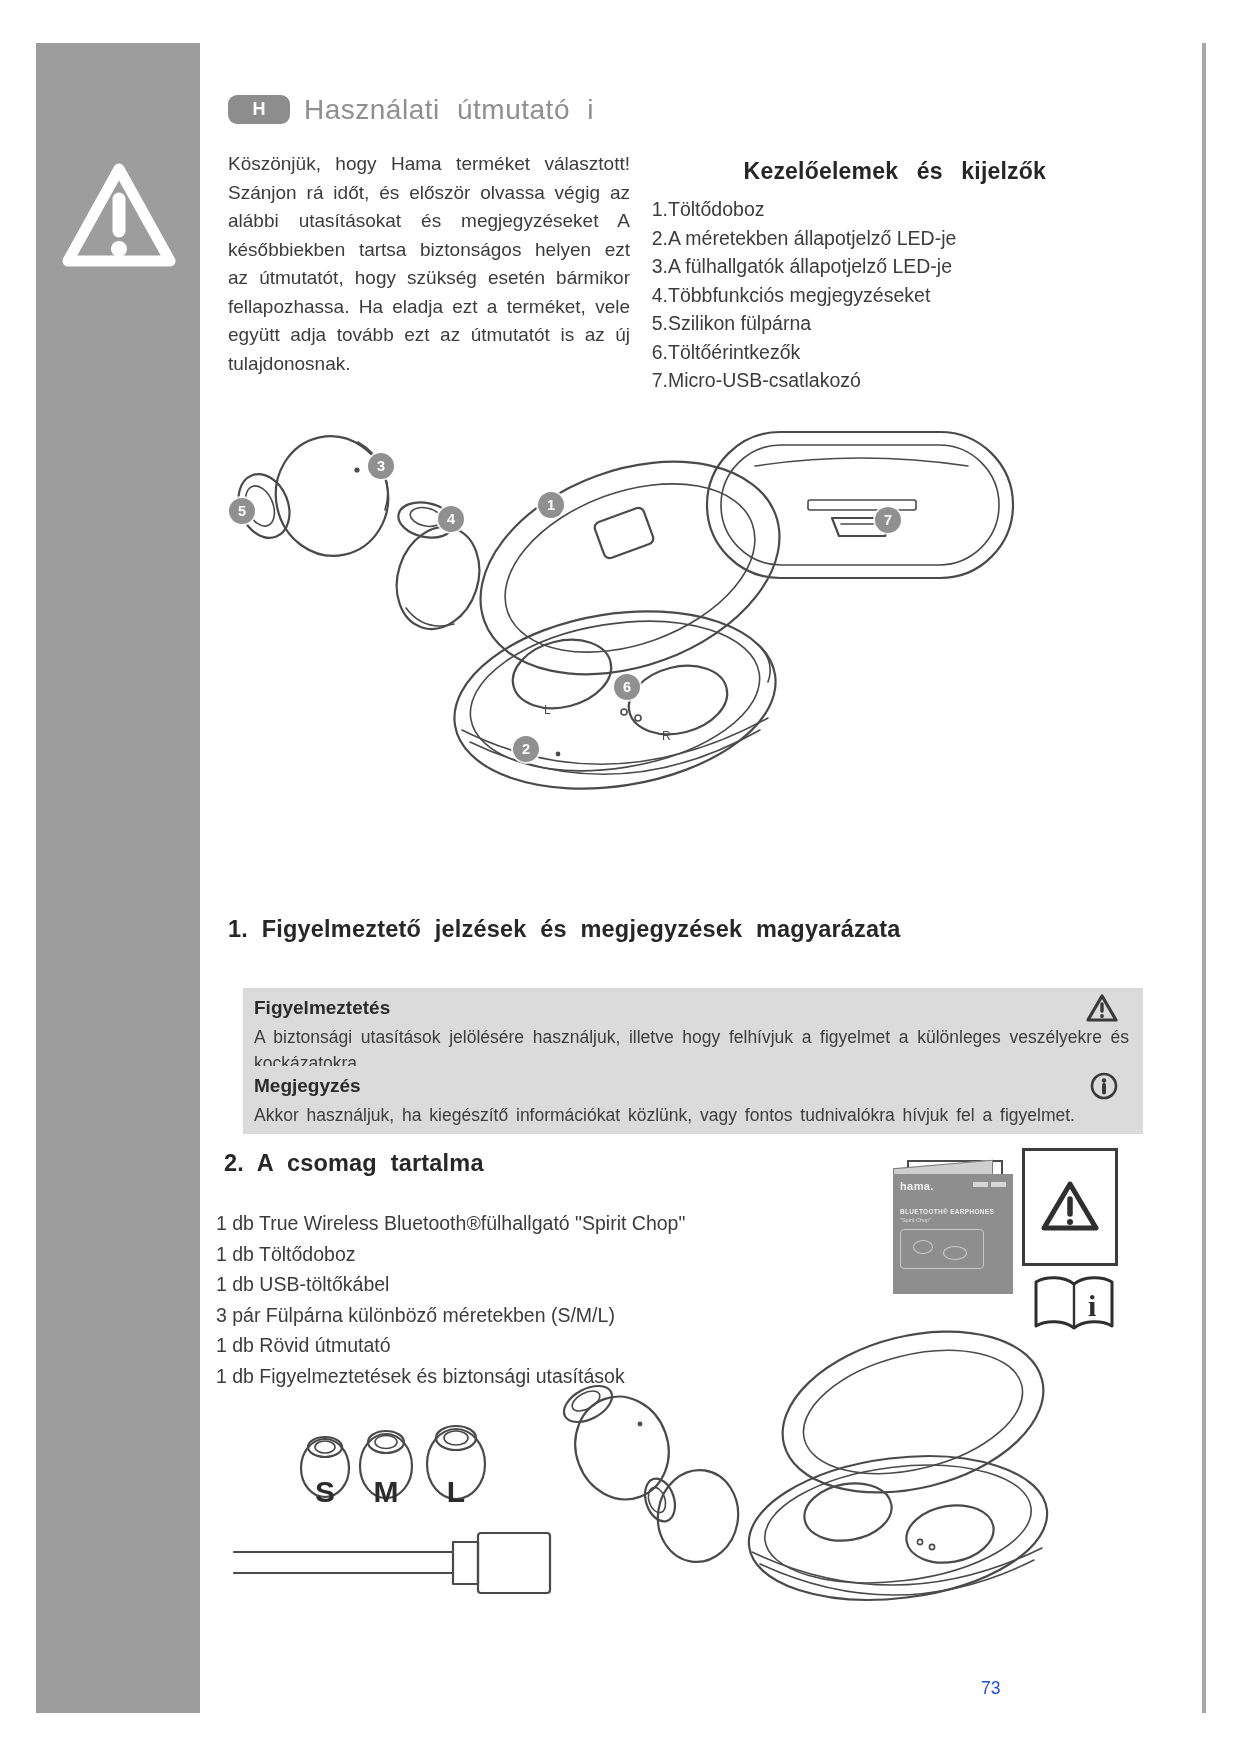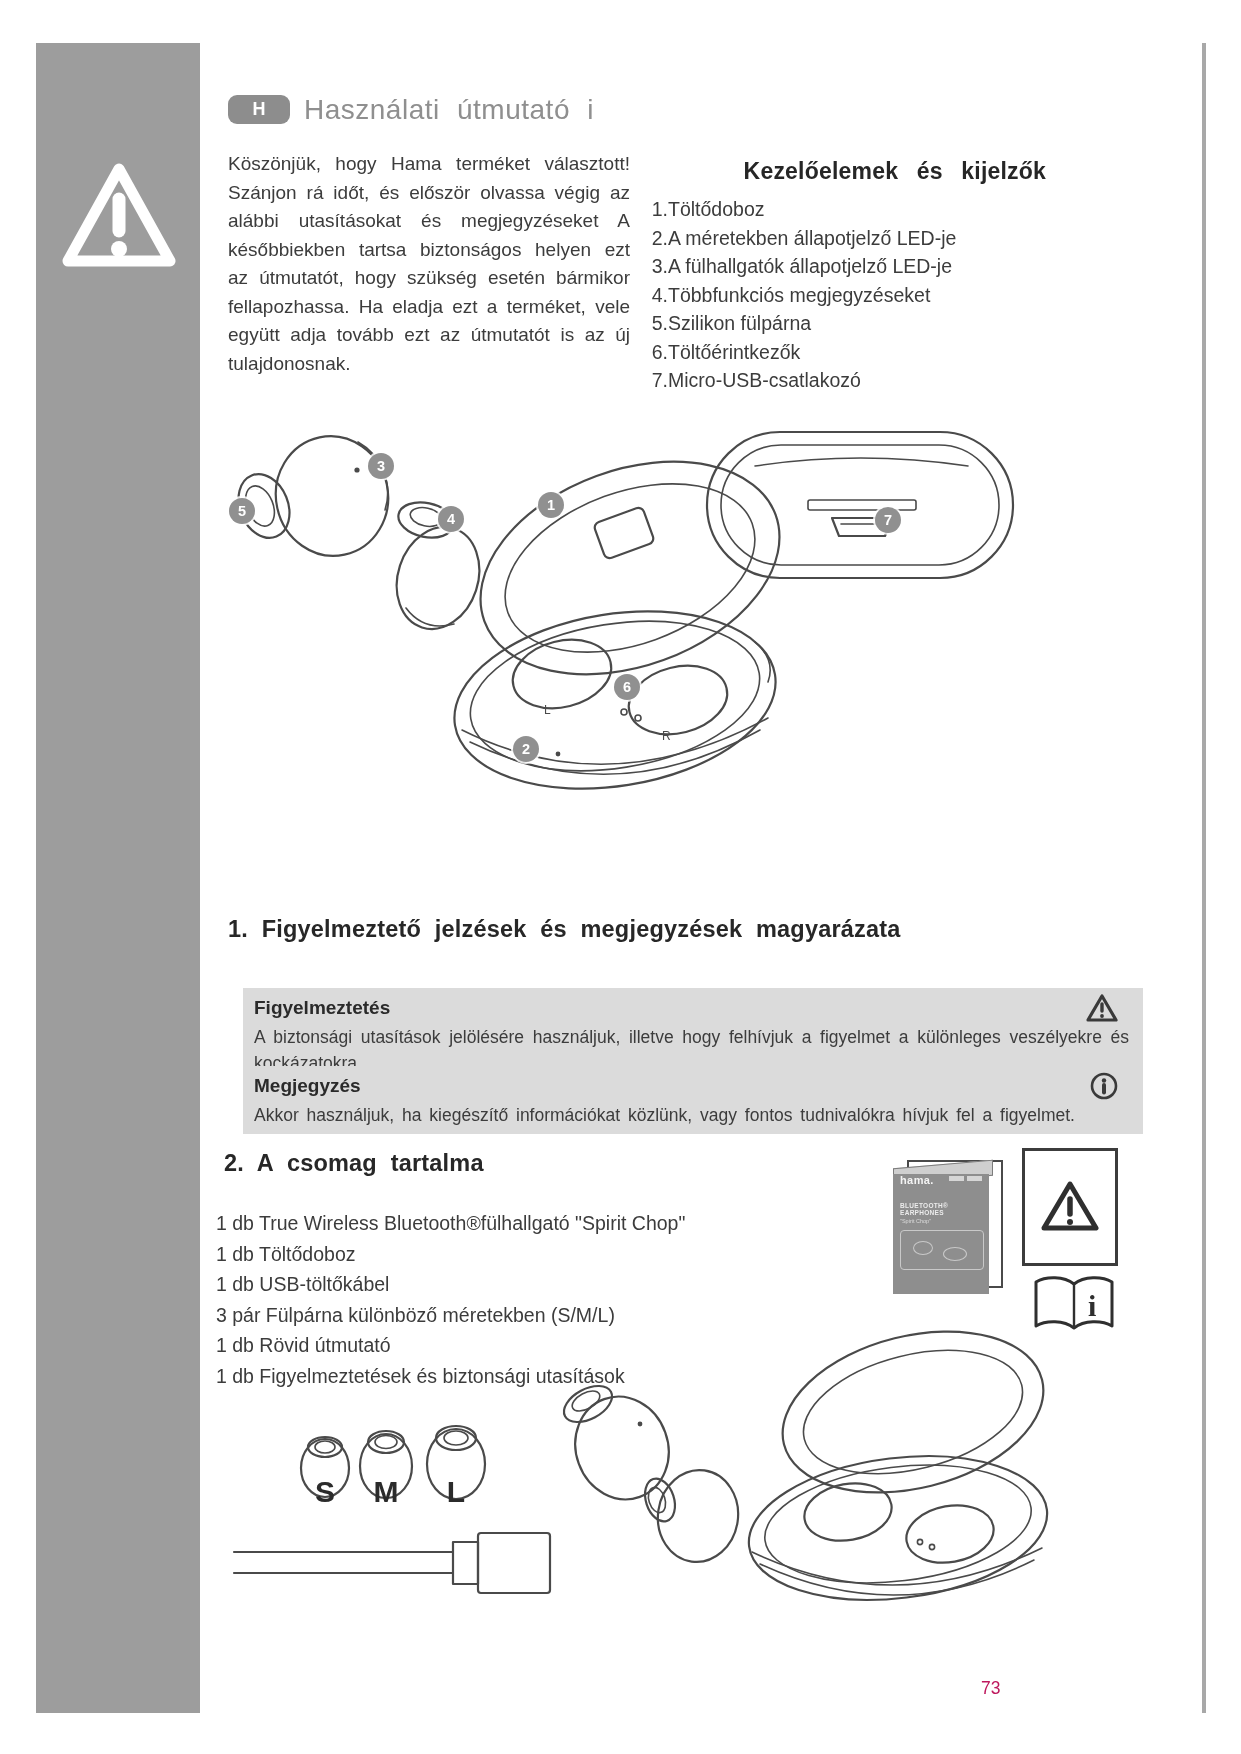--- a/index.html
+++ b/index.html
@@ -55,37 +55,37 @@
   #note-box { top: 1066px; height: 68px; }
   .graybox .box-title { font-size: 19px; font-weight: bold; color: #2a2a2a; }
   .graybox .box-body { margin-top: 5px; font-size: 17.5px; line-height: 26px; text-align: justify; word-spacing: 3px; color: #3c3c3c; }
   .box-icon { position: absolute; top: 5px; right: 24px; }
 
   .package-list { position: absolute; left: 216px; top: 1208px; width: 560px; font-size: 19.5px; line-height: 30.5px; color: #3c3c3c; }
 
   .booklet { position: absolute; left: 893px; top: 1160px; width: 112px; height: 136px; }
   .booklet .backpage { position: absolute; left: 14px; top: 0; width: 96px; height: 128px; background: #fff; border: 2px solid #4a4a4a; }
   .booklet .spine { position: absolute; left: 0; top: 4px; width: 100px; height: 16px; background: #cfcfcf; transform: skewY(-5deg); border: 1px solid #7c7c7c; }
-  .booklet .front { position: absolute; left: 0; top: 14px; width: 96px; height: 120px; background: #8e8e8e; padding: 0 7px; }
+  .booklet .front { position: absolute; left: 0; top: 14px; width: 120px; height: 120px; background: #8e8e8e; padding: 6px 7px; }
   .booklet .brandrow { display: flex; justify-content: space-between; align-items: flex-start; }
   .booklet .brand { color: #f4f4f4; font-weight: bold; font-size: 11px; letter-spacing: 0.4px; }
   .booklet .bars { display: flex; gap: 3px; }
   .booklet .bars i { display: block; width: 15px; height: 5px; background: #d6d6d6; margin-top: 2px; }
   .booklet .bars i + i { }
   .booklet .bktitle { margin-top: 16px; color: #ececec; font-weight: bold; font-size: 6.5px; letter-spacing: 0.3px; }
   .booklet .bksub { margin-top: 2px; color: #dcdcdc; font-size: 5.5px; }
   .booklet .sketch { margin-top: 6px; width: 84px; height: 40px; border: 1px solid #c9c9c9; border-radius: 4px; position: relative; }
   .booklet .sketch i { position: absolute; border: 1px solid #c9c9c9; border-radius: 50%; }
   .booklet .sketch i.e1 { left: 12px; top: 10px; width: 20px; height: 14px; }
   .booklet .sketch i.e2 { left: 42px; top: 16px; width: 24px; height: 14px; }
 
   .warnpage { position: absolute; left: 1022px; top: 1148px; width: 96px; height: 118px; background: #fff; border: 3px solid #3c3c3c; display: flex; align-items: center; justify-content: center; }
   .bookicon { position: absolute; left: 1032px; top: 1272px; }
 
-  .page-number { position: absolute; left: 981px; top: 1678px; font-size: 17.5px; color: #be185d; }
+  .page-number { position: absolute; left: 981px; top: 1678px; font-size: 17.5px; color: #1d4ed8; }
 </style>
 </head>
 <body>
 
 <div class="page">
 
   <div class="sidebar">
     <svg class="sidebar-tri" width="118" height="118" viewBox="0 0 118 118">
       <path d="M59 10 L110 102 L8 102 Z" fill="none" stroke="#ffffff" stroke-width="11" stroke-linejoin="round"></path>
       <line x1="59" y1="40" x2="59" y2="72" stroke="#ffffff" stroke-width="13" stroke-linecap="round"></line>

